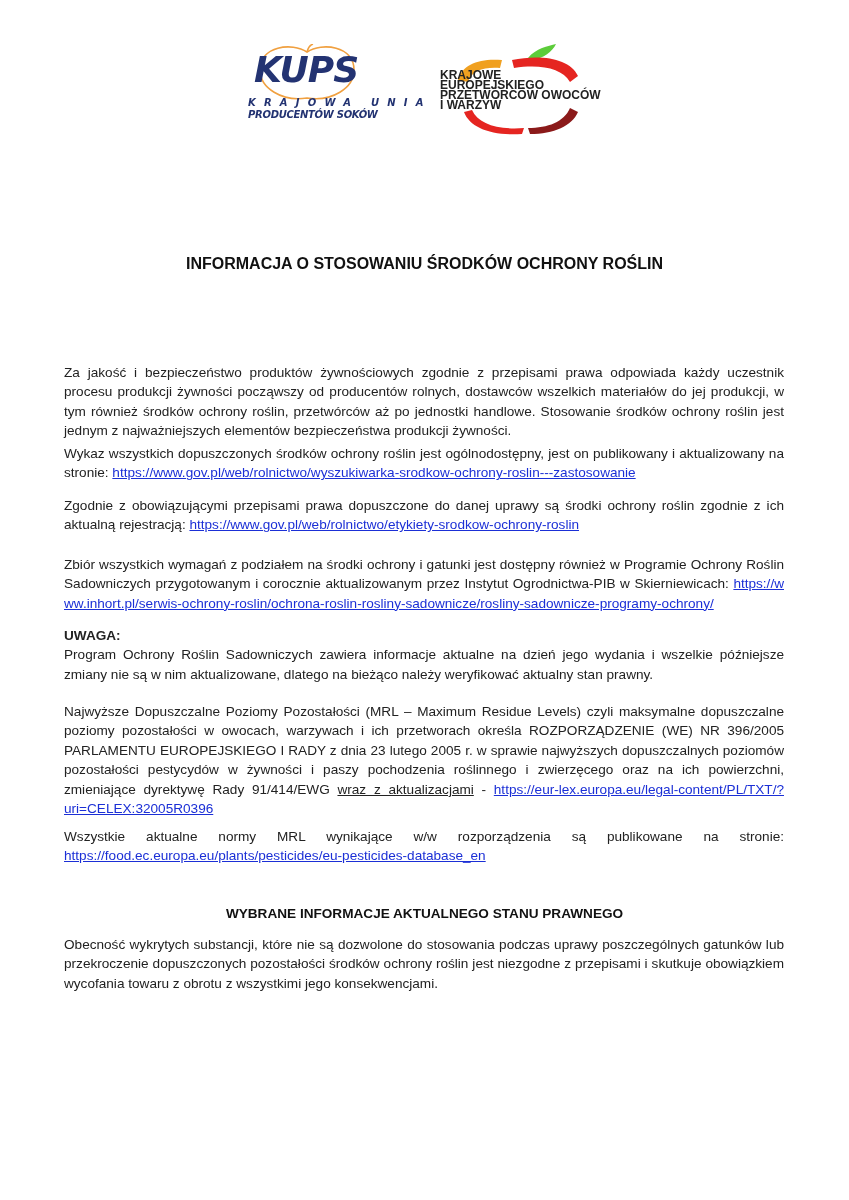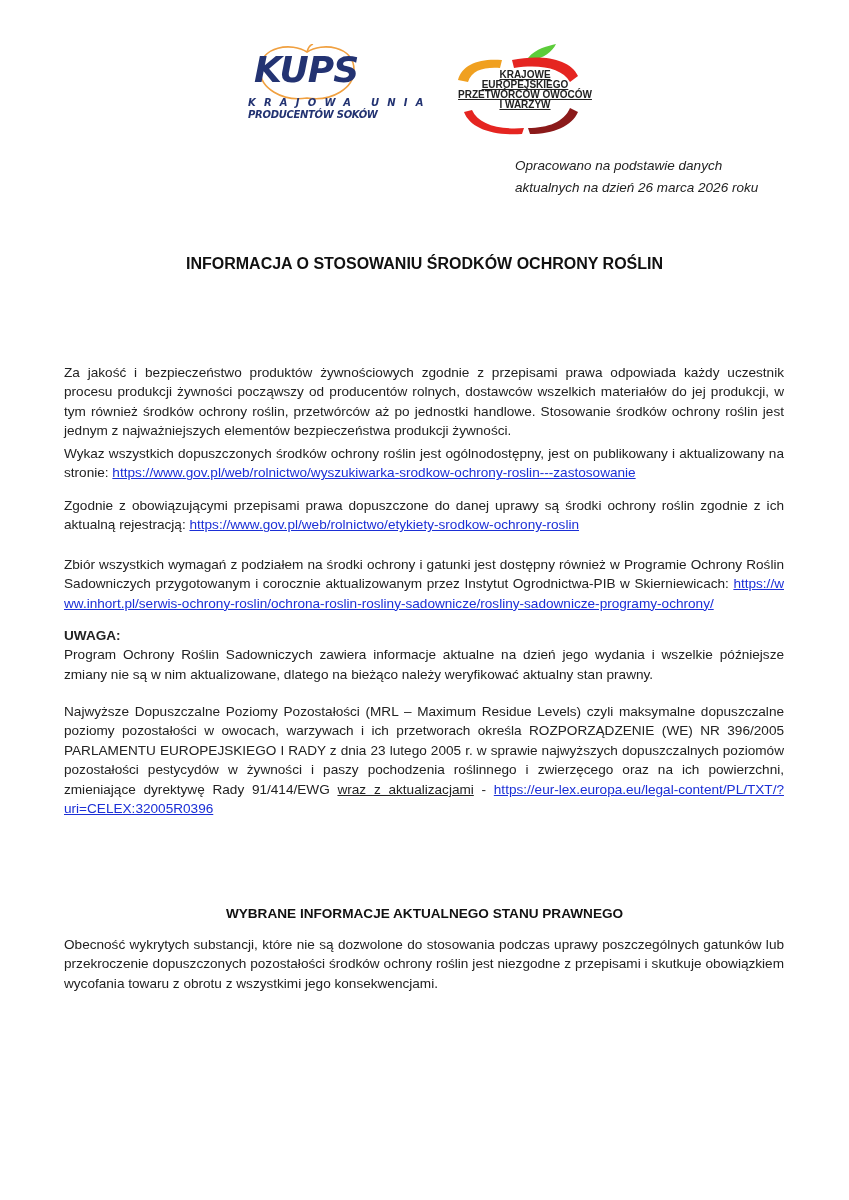--- a/index.html
+++ b/index.html
@@ -24,24 +24,23 @@
     font-size: 10px; color: #233372; letter-spacing: 8.2px; white-space: nowrap;
     font-family: "DejaVu Sans", sans-serif;
   }
   .kups-sub2 {
     position: absolute; left: 2px; top: 67px; font-weight: bold; font-style: italic;
     font-size: 10px; color: #233372; white-space: nowrap;
     font-family: "DejaVu Sans", sans-serif; letter-spacing: -0.3px;
   }
   .ksp-svg { position: absolute; left: 0; top: 0; }
   .ksp-text {
-    position: absolute; left: 0; top: 28px; width: 170px; text-align: center;
-    font-weight: bold; font-size: 10px; line-height: 10px; color: #222;
+    position: absolute; left: 0; top: 28px; width: 170px; 
+    font-weight: bold; font-size: 12px; line-height: 10px; color: #222;
     font-family: "Liberation Sans", sans-serif;
-    text-decoration: underline;
   }
   .ksp-text div { white-space: nowrap; }
 
   
   .date-note {
     position: absolute; left: 515px; top: 155px; width: 300px;
     font-style: italic; font-size: 13.5px; line-height: 22px; color: #222;
   }
 
   
@@ -94,24 +93,20 @@
       <path d="M90 92 C114 92 132 84 138 70 L130 66 C124 80 108 86 88 86 Z" fill="#8b1a1a"></path>
     </svg>
     <div class="ksp-text">
       <div>KRAJOWE</div>
       <div>EUROPEJSKIEGO</div>
       <div>PRZETWÓRCÓW OWOCÓW</div>
       <div>I WARZYW</div>
     </div>
   </div>
 
-  <div class="date-note">
-    <div>Opracowano na podstawie danych</div>
-    <div>aktualnych na dzień 26 marca 2026 roku</div>
-  </div>
 
   <div class="title">
     <div>INFORMACJA O STOSOWANIU ŚRODKÓW OCHRONY ROŚLIN</div>
   </div>
 
   <div class="body" style="top:363px;">Za jakość i bezpieczeństwo produktów żywnościowych zgodnie z przepisami prawa odpowiada każdy uczestnik procesu produkcji żywności począwszy od producentów rolnych, dostawców wszelkich materiałów do jej produkcji, w tym również środków ochrony roślin,  przetwórców aż po jednostki handlowe. Stosowanie środków ochrony roślin jest jednym z najważniejszych elementów bezpieczeństwa produkcji żywności.</div>
 
   <div class="body" style="top:444px;">
     <span>Wykaz wszystkich dopuszczonych środków ochrony roślin jest ogólnodostępny, jest on publikowany i aktualizowany na stronie: </span><a>https://www.gov.pl/web/rolnictwo/wyszukiwarka-srodkow-ochrony-roslin---zastosowanie</a>
   </div>
@@ -126,18 +121,21 @@
 
   <div class="body" style="top:626px;">
     <div class="bold">UWAGA:</div>
     <div>Program Ochrony Roślin Sadowniczych zawiera informacje aktualne na dzień jego wydania i wszelkie późniejsze zmiany nie są w nim aktualizowane, dlatego na bieżąco należy weryfikować aktualny stan prawny.</div>
   </div>
 
   <div class="body" style="top:702px;">
     <span>Najwyższe Dopuszczalne Poziomy Pozostałości (MRL – Maximum Residue Levels) czyli maksymalne dopuszczalne poziomy pozostałości w owocach, warzywach i ich przetworach określa ROZPORZĄDZENIE (WE) NR 396/2005 PARLAMENTU EUROPEJSKIEGO I RADY z dnia 23 lutego 2005 r. w sprawie najwyższych dopuszczalnych poziomów pozostałości pestycydów w żywności i paszy pochodzenia roślinnego i zwierzęcego oraz na ich powierzchni, zmieniające dyrektywę Rady 91/414/EWG </span><span class="u">wraz z aktualizacjami</span><span> - </span><a>https://eur-lex.europa.eu/legal-content/PL/TXT/?uri=CELEX:32005R0396</a>
   </div>
 
+  <div class="body" style="top:827px;">
+    <span>Wszystkie aktualne normy MRL wynikające w/w rozporządzenia są publikowane na stronie: </span><a>https://food.ec.europa.eu/plants/pesticides/eu-pesticides-database_en</a>
+  </div>
 
   <div class="section-heading">WYBRANE INFORMACJE AKTUALNEGO STANU PRAWNEGO</div>
 
   <div class="body" style="top:935px;">Obecność wykrytych substancji, które nie są dozwolone do stosowania podczas uprawy poszczególnych gatunków lub przekroczenie dopuszczonych pozostałości środków ochrony roślin jest niezgodne z przepisami i skutkuje obowiązkiem wycofania towaru z obrotu z wszystkimi jego konsekwencjami.</div>
 
 </div>
 
 </body></html>

